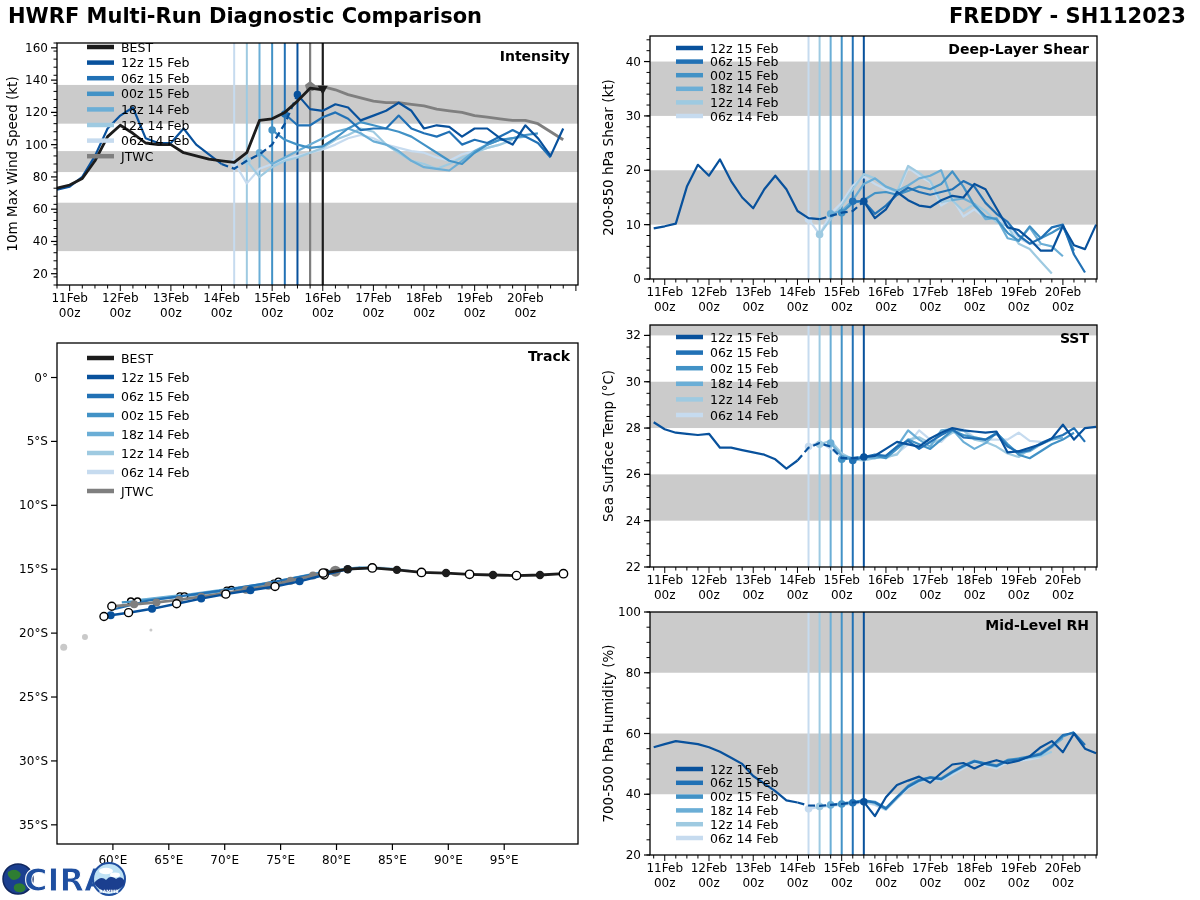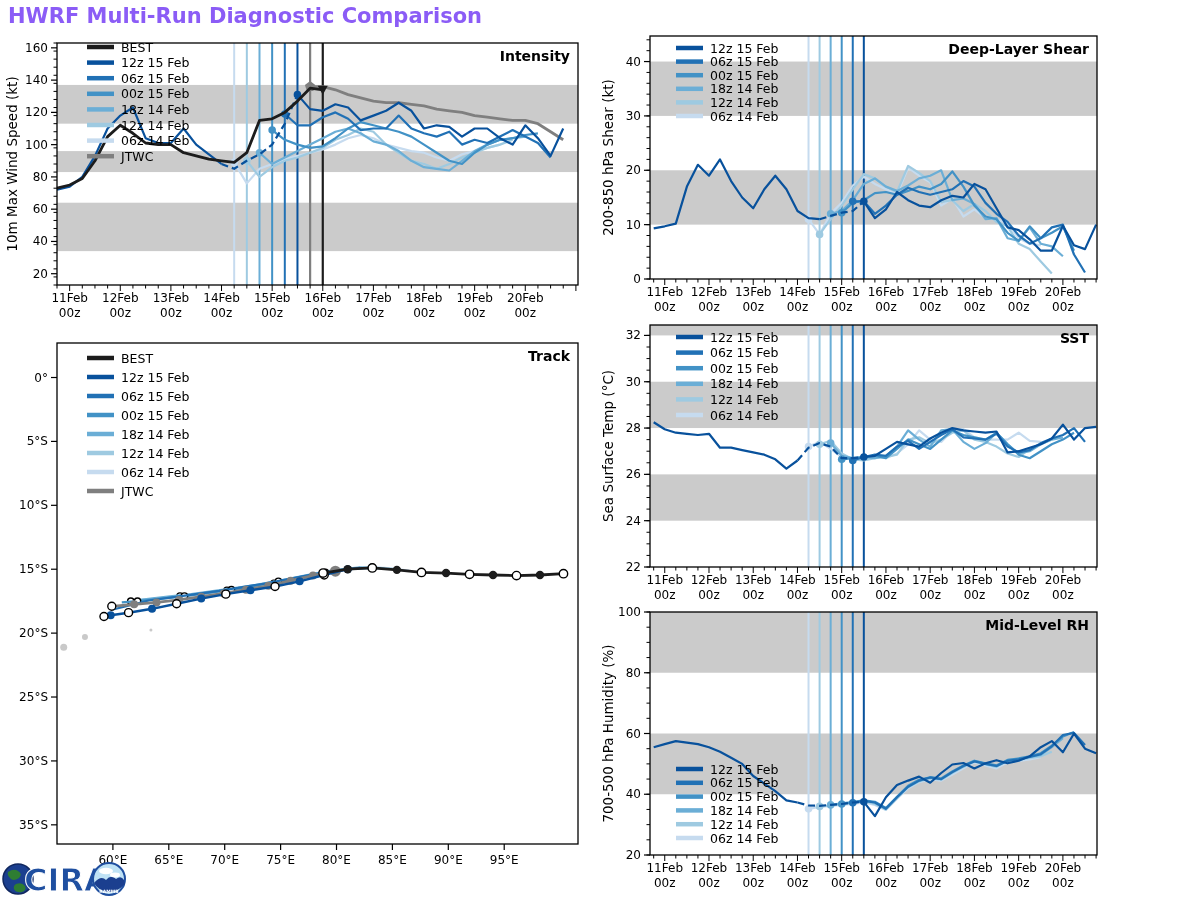--- a/index.html
+++ b/index.html
@@ -1,28 +1,29 @@
 <!DOCTYPE html>
 <html><head>
 <meta charset="utf-8">
 <style>
   html,body{margin:0;padding:0;background:#ffffff;}
   #page{position:relative;width:1200px;height:900px;background:#ffffff;overflow:hidden;
         font-family:"DejaVu Sans","Liberation Sans",sans-serif;}
-  .hdr{position:absolute;top:4px;font-size:21px;font-weight:bold;color:#8b5cf6;}
+  .hdr{position:absolute;top:4px;font-size:21px;font-weight:bold;color:#000000;}
   #hdr-left{left:8px;}
   #hdr-right{right:14px;}
   svg{position:absolute;left:0;top:0;font-family:"DejaVu Sans","Liberation Sans",sans-serif;}
   #logo{position:absolute;left:2px;top:858px;}
 </style>
 </head>
 <body>
 
 <div id="page">
   <div id="hdr-left" class="hdr">HWRF Multi-Run Diagnostic Comparison</div>
+  <div id="hdr-right" class="hdr">FREDDY - SH112023</div>
   <svg id="charts" width="1200" height="900" viewBox="0 0 1200 900">
       <g>
         <rect x="57" y="202.72" width="521" height="48.400000000000006" fill="#cbcbcb"></rect>
         <rect x="57" y="151.09333333333333" width="521" height="20.97333333333333" fill="#cbcbcb"></rect>
         <rect x="57" y="84.94666666666666" width="521" height="38.72000000000003" fill="#cbcbcb"></rect>
         <line x1="234.1821862348178" y1="43" x2="234.1821862348178" y2="285" stroke="#c6dbef" stroke-width="2"></line>
         <line x1="246.83805668016194" y1="43" x2="246.83805668016194" y2="285" stroke="#9ecae1" stroke-width="2"></line>
         <line x1="259.49392712550605" y1="43" x2="259.49392712550605" y2="285" stroke="#6baed6" stroke-width="2"></line>
         <line x1="272.1497975708502" y1="43" x2="272.1497975708502" y2="285" stroke="#4292c6" stroke-width="2"></line>
         <line x1="284.8056680161943" y1="43" x2="284.8056680161943" y2="285" stroke="#2171b5" stroke-width="2"></line>

